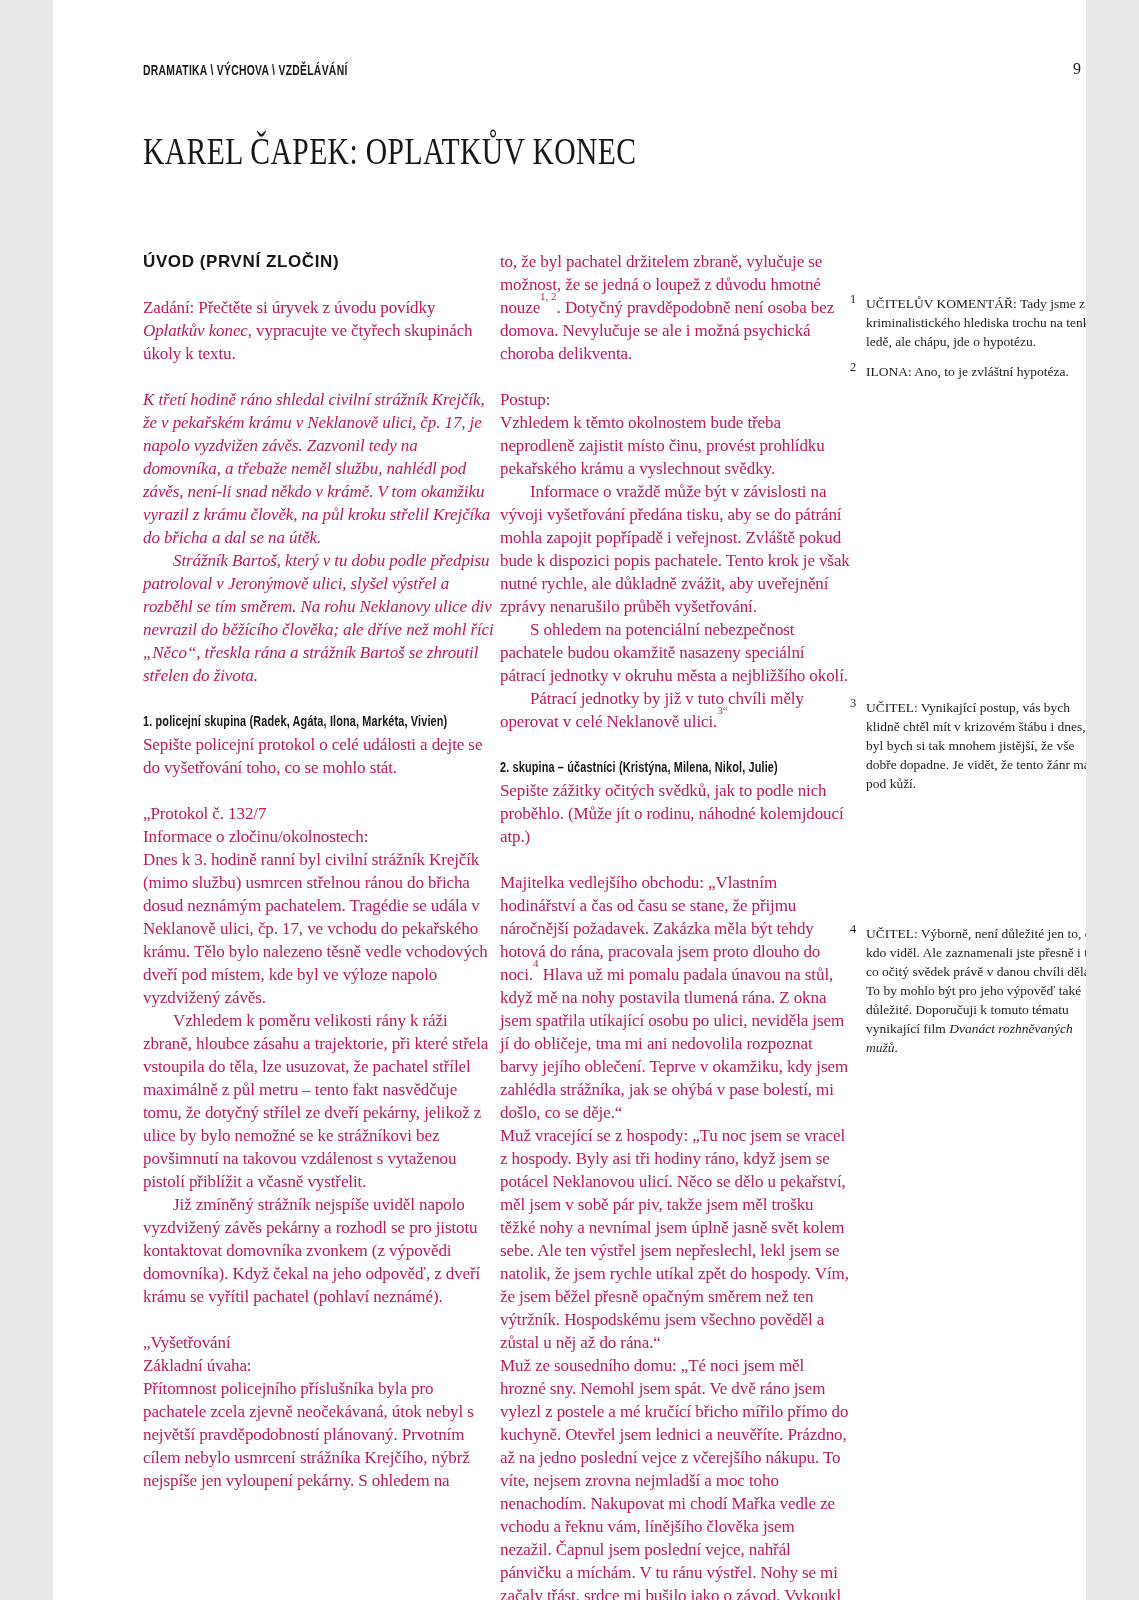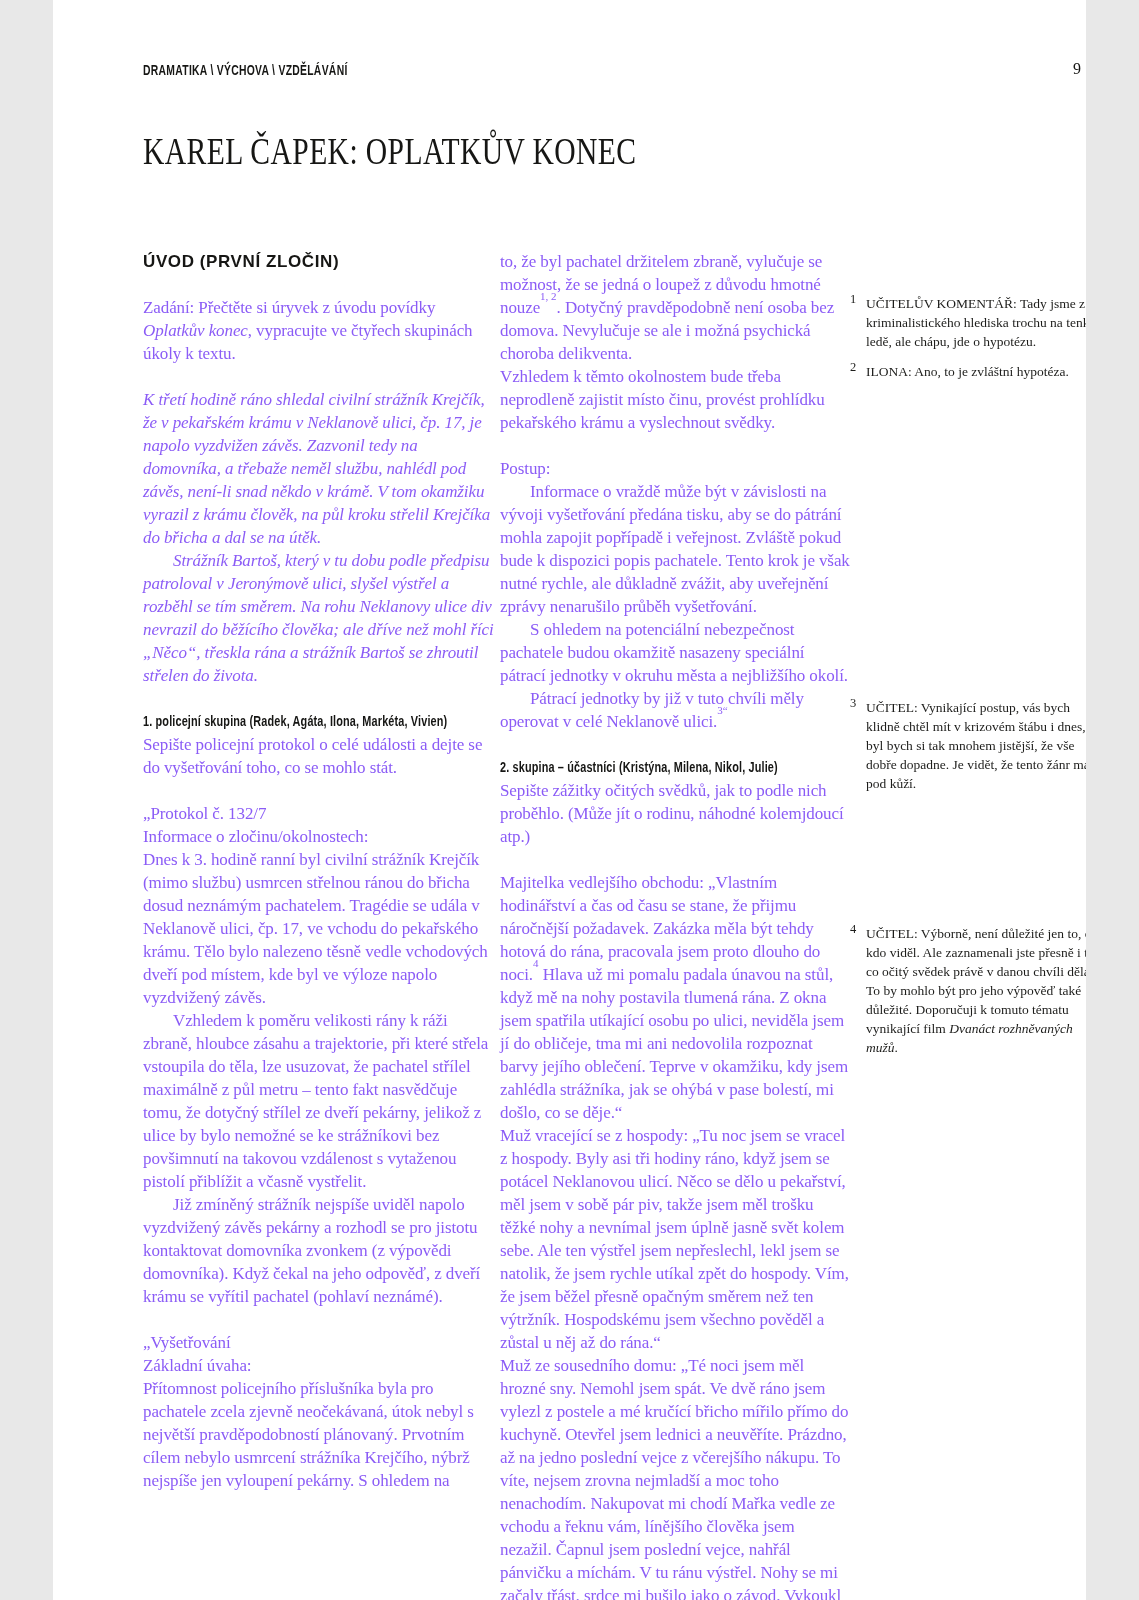--- a/index.html
+++ b/index.html
@@ -34,21 +34,21 @@
   
   .content{position:absolute;top:218px;left:0;right:0;bottom:0;}
   .col{position:absolute;top:18px;margin-top:14px;}
   .col-left{left:90px;width:355px;}
   .col-mid{left:447px;width:350px;}
   .col-notes{left:797px;width:256px;height:1380px;}
   
   .col p, .col h2, .col h3{margin:0;}
   .para{
     font-size:17px;line-height:23px;letter-spacing:-0.1px;
-    text-align:left;color:#8b5cf6;
+    text-align:left;color:#be185d;
   }
   .gap{margin-top:23px !important;}
   .indent{text-indent:30px;}
   .ital{font-style:italic;}
   .para em{font-style:italic;}
   sup{
     font-size:11px;line-height:0;position:relative;top:-6px;
     letter-spacing:0;
   }
   .subhead{
@@ -100,22 +100,22 @@
         <p class="para"><span>Informace o zločinu/okolnostech:</span></p>
         <p class="para"><span>Dnes k 3. hodině ranní byl civilní strážník Krejčík (mimo službu) usmrcen střelnou ránou do břicha dosud neznámým pachatelem. Tragédie se udála v Neklanově ulici, čp. 17, ve vchodu do pekařského krámu. Tělo bylo nalezeno těsně vedle vchodových dveří pod místem, kde byl ve výloze napolo vyzdvižený závěs.</span></p>
         <p class="para indent"><span>Vzhledem k poměru velikosti rány k ráži zbraně, hloubce zásahu a trajektorie, při které střela vstoupila do těla, lze usuzovat, že pachatel střílel maximálně z půl metru – tento fakt nasvědčuje tomu, že dotyčný střílel ze dveří pekárny, jelikož z ulice by bylo nemožné se ke strážníkovi bez povšimnutí na takovou vzdálenost s vytaženou pistolí přiblížit a včasně vystřelit.</span></p>
         <p class="para indent"><span>Již zmíněný strážník nejspíše uviděl napolo vyzdvižený závěs pekárny a rozhodl se pro jistotu kontaktovat domovníka zvonkem (z výpovědi domovníka). Když čekal na jeho odpověď, z dveří krámu se vyřítil pachatel (pohlaví neznámé).</span></p>
         <p class="para gap"><span>„Vyšetřování</span></p>
         <p class="para"><span>Základní úvaha:</span></p>
         <p class="para"><span>Přítomnost policejního příslušníka byla pro pachatele zcela zjevně neočekávaná, útok nebyl s největší pravděpodobností plánovaný. Prvotním cílem nebylo usmrcení strážníka Krejčího, nýbrž nejspíše jen vyloupení pekárny. S ohledem na</span></p>
       </section>
     <section class="col col-mid">
         <p class="para"><span>to, že byl pachatel držitelem zbraně, vylučuje se možnost, že se jedná o loupež z důvodu hmotné nouze</span><sup>1, 2</sup><span>. Dotyčný pravděpodobně není osoba bez domova. Nevylučuje se ale i možná psychická choroba delikventa.</span></p>
+        <p class="para gap"><span>Postup:</span></p>
         <p class="para"><span>Vzhledem k těmto okolnostem bude třeba neprodleně zajistit místo činu, provést prohlídku pekařského krámu a vyslechnout svědky.</span></p>
-        <p class="para gap"><span>Postup:</span></p>
         <p class="para indent"><span>Informace o vraždě může být v závislosti na vývoji vyšetřování předána tisku, aby se do pátrání mohla zapojit popřípadě i veřejnost. Zvláště pokud bude k dispozici popis pachatele. Tento krok je však nutné rychle, ale důkladně zvážit, aby uveřejnění zprávy nenarušilo průběh vyšetřování.</span></p>
         <p class="para indent"><span>S ohledem na potenciální nebezpečnost pachatele budou okamžitě nasazeny speciální pátrací jednotky v okruhu města a nejbližšího okolí.</span></p>
         <p class="para indent"><span>Pátrací jednotky by již v tuto chvíli měly operovat v celé Neklanově ulici.</span><sup>3“</sup></p>
         <h3 class="grouphead gap"><span>2. skupina – účastníci (Kristýna, Milena, Nikol, Julie)</span></h3>
         <p class="para"><span>Sepište zážitky očitých svědků, jak to podle nich proběhlo. (Může jít o rodinu, náhodné kolemjdoucí atp.)</span></p>
         <p class="para gap"><span>Majitelka vedlejšího obchodu: „Vlastním hodinářství a čas od času se stane, že přijmu náročnější požadavek. Zakázka měla být tehdy hotová do rána, pracovala jsem proto dlouho do noci.</span><sup>4</sup><span> Hlava už mi pomalu padala únavou na stůl, když mě na nohy postavila tlumená rána. Z okna jsem spatřila utíkající osobu po ulici, neviděla jsem jí do obličeje, tma mi ani nedovolila rozpoznat barvy jejího oblečení. Teprve v okamžiku, kdy jsem zahlédla strážníka, jak se ohýbá v pase bolestí, mi došlo, co se děje.“</span></p>
         <p class="para"><span>Muž vracející se z hospody: „Tu noc jsem se vracel z hospody. Byly asi tři hodiny ráno, když jsem se potácel Neklanovou ulicí. Něco se dělo u pekařství, měl jsem v sobě pár piv, takže jsem měl trošku těžké nohy a nevnímal jsem úplně jasně svět kolem sebe. Ale ten výstřel jsem nepřeslechl, lekl jsem se natolik, že jsem rychle utíkal zpět do hospody. Vím, že jsem běžel přesně opačným směrem než ten výtržník. Hospodskému jsem všechno pověděl a zůstal u něj až do rána.“</span></p>
         <p class="para"><span>Muž ze sousedního domu: „Té noci jsem měl hrozné sny. Nemohl jsem spát. Ve dvě ráno jsem vylezl z postele a mé kručící břicho mířilo přímo do kuchyně. Otevřel jsem lednici a neuvěříte. Prázdno, až na jedno poslední vejce z včerejšího nákupu. To víte, nejsem zrovna nejmladší a moc toho nenachodím. Nakupovat mi chodí Mařka vedle ze vchodu a řeknu vám, línějšího člověka jsem nezažil. Čapnul jsem poslední vejce, nahřál pánvičku a míchám. V tu ránu výstřel. Nohy se mi začaly třást, srdce mi bušilo jako o závod. Vykoukl</span></p>
       </section>
     <aside class="col col-notes">

